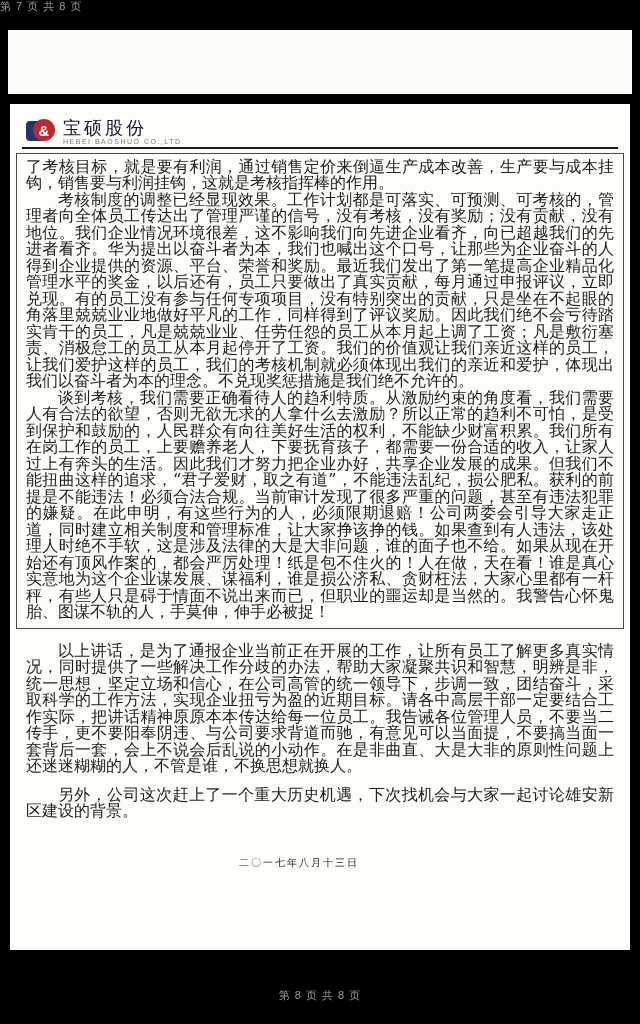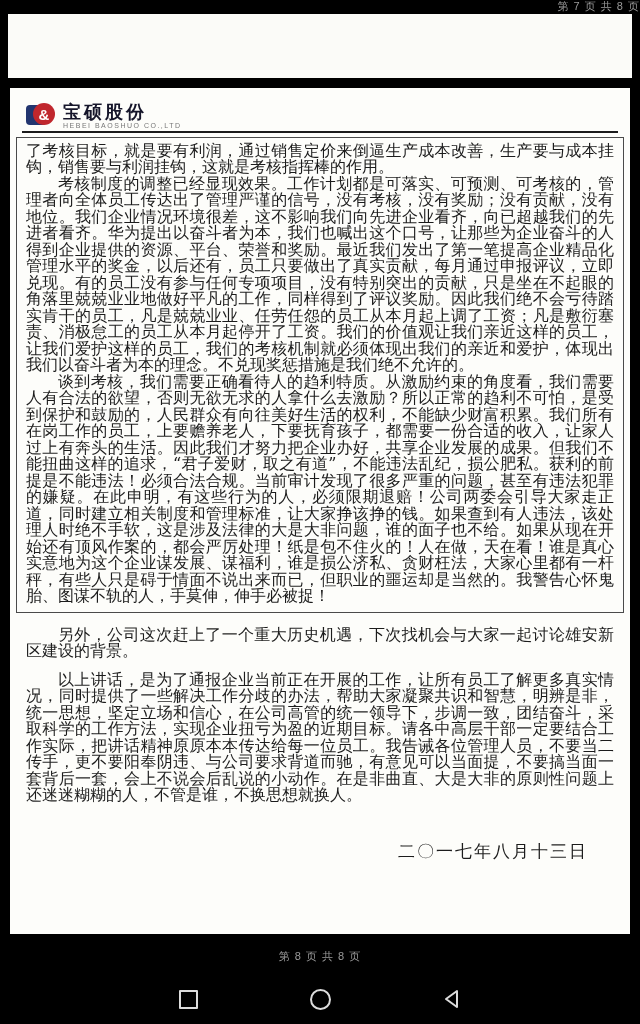--- a/index.html
+++ b/index.html
@@ -1,21 +1,21 @@
 <!DOCTYPE html>
 <html><head>
 <meta charset="utf-8">
 <style>
   html,body{margin:0;padding:0;}
   body{
     width:640px;height:1024px;overflow:hidden;background:#000;
     font-family:"Liberation Sans","DejaVu Sans",sans-serif;
   }
   .top-indicator{
-    height:14px;line-height:13px;text-align:right;
+    height:30px;line-height:13px;text-align:left;
     color:#9a9a9a;font-size:11px;letter-spacing:1px;overflow:hidden;
   }
   .viewer{height:920px;}
   .prev-page{height:64px;margin:0 8px;background:#fbfbf8;}
   .page-gap{height:10px;}
   .page{
     height:846px;margin:0 10px;background:#fdfdfa;color:#1c1c1c;
     box-sizing:border-box;padding:14px 0 0;overflow:hidden;position:relative;
     font-family:"DejaVu Serif","Liberation Serif",serif;
   }
@@ -28,42 +28,42 @@
   .logo-icon .logo-back{
     position:absolute;left:0;top:3px;width:20px;height:20px;
     background:#22356f;border-radius:4px;
   }
   .logo-icon .logo-front{
     position:absolute;left:7px;top:1px;width:22px;height:22px;
     background:#c0272d;border-radius:50%;color:#fff;
     display:flex;align-items:center;justify-content:center;
     font-weight:bold;font-size:15px;font-family:"Liberation Sans",sans-serif;
   }
-  .logo-name{font-size:18px;font-weight:bold;letter-spacing:3px;color:#15152a;line-height:1.1;}
+  .logo-name{font-size:18px;font-weight:normal;letter-spacing:3px;color:#15152a;line-height:1.1;}
   .logo-sub{font-size:7px;color:#777;letter-spacing:1.5px;font-family:"Liberation Sans",sans-serif;}
   .header-note{font-size:10px;color:#333;padding:0 10px 3px 0;letter-spacing:0.5px;}
   .header-rule{height:0;border-bottom:2px solid #1b1b1b;margin:0 12px;}
   .text-box{
     border:1px solid #4a4a4a;margin:4px 6px 0;padding:5px 9px 7px;
   }
   p.doc{
     margin:0;font-size:16px;line-height:16.5px;text-align:justify;
     text-indent:2em;color:#1c1c1c;
   }
   p.doc.no-indent{text-indent:0;}
   .closing{margin:14px 16px 0;}
   .closing p.doc{margin-top:12px;}
   .closing p.doc:first-child{margin-top:0;}
   .postscript{margin:18px 16px 0;font-size:12px;line-height:16px;color:#1c1c1c;}
   .doc-date{
-    margin:36px 42px 0 0;text-align:right;font-size:17px;letter-spacing:2px;color:#1c1c1c;
+    margin:36px 42px 0 0;text-align:center;font-size:10px;letter-spacing:2px;color:#1c1c1c;
   }
   .bottom-indicator{
     height:40px;box-sizing:border-box;padding-top:15px;text-align:center;
-    color:#9a9a9a;font-size:11px;letter-spacing:1px;
+    color:#9a9a9a;font-size:11px;letter-spacing:1px;margin-top:23px;
   }
   .navbar{
     height:50px;display:flex;align-items:center;justify-content:center;gap:106px;background:#000;
   }
   .nav-btn{
     width:26px;height:26px;display:flex;align-items:center;justify-content:center;
     background:none;border:none;padding:0;cursor:pointer;
   }
   .icon-square{width:15px;height:15px;border:2px solid #dcdcdc;border-radius:1px;}
   .icon-circle{width:17px;height:17px;border:2px solid #dcdcdc;border-radius:50%;}
@@ -92,22 +92,22 @@
     </div>
     <div class="header-rule"></div>
 
     <div class="text-box">
       <p class="doc no-indent">了考核目标，就是要有利润，通过销售定价来倒逼生产成本改善，生产要与成本挂钩，销售要与利润挂钩，这就是考核指挥棒的作用。</p>
       <p class="doc">考核制度的调整已经显现效果。工作计划都是可落实、可预测、可考核的，管理者向全体员工传达出了管理严谨的信号，没有考核，没有奖励；没有贡献，没有地位。我们企业情况环境很差，这不影响我们向先进企业看齐，向已超越我们的先进者看齐。华为提出以奋斗者为本，我们也喊出这个口号，让那些为企业奋斗的人得到企业提供的资源、平台、荣誉和奖励。最近我们发出了第一笔提高企业精品化管理水平的奖金，以后还有，员工只要做出了真实贡献，每月通过申报评议，立即兑现。有的员工没有参与任何专项项目，没有特别突出的贡献，只是坐在不起眼的角落里兢兢业业地做好平凡的工作，同样得到了评议奖励。因此我们绝不会亏待踏实肯干的员工，凡是兢兢业业、任劳任怨的员工从本月起上调了工资；凡是敷衍塞责、消极怠工的员工从本月起停开了工资。我们的价值观让我们亲近这样的员工，让我们爱护这样的员工，我们的考核机制就必须体现出我们的亲近和爱护，体现出我们以奋斗者为本的理念。不兑现奖惩措施是我们绝不允许的。</p>
       <p class="doc">谈到考核，我们需要正确看待人的趋利特质。从激励约束的角度看，我们需要人有合法的欲望，否则无欲无求的人拿什么去激励？所以正常的趋利不可怕，是受到保护和鼓励的，人民群众有向往美好生活的权利，不能缺少财富积累。我们所有在岗工作的员工，上要赡养老人，下要抚育孩子，都需要一份合适的收入，让家人过上有奔头的生活。因此我们才努力把企业办好，共享企业发展的成果。但我们不能扭曲这样的追求，“君子爱财，取之有道”，不能违法乱纪，损公肥私。获利的前提是不能违法！必须合法合规。当前审计发现了很多严重的问题，甚至有违法犯罪的嫌疑。在此申明，有这些行为的人，必须限期退赔！公司两委会引导大家走正道，同时建立相关制度和管理标准，让大家挣该挣的钱。如果查到有人违法，该处理人时绝不手软，这是涉及法律的大是大非问题，谁的面子也不给。如果从现在开始还有顶风作案的，都会严厉处理！纸是包不住火的！人在做，天在看！谁是真心实意地为这个企业谋发展、谋福利，谁是损公济私、贪财枉法，大家心里都有一杆秤，有些人只是碍于情面不说出来而已，但职业的噩运却是当然的。我警告心怀鬼胎、图谋不轨的人，手莫伸，伸手必被捉！</p>
     </div>
 
     <div class="closing">
+      <p class="doc">以上讲话，是为了通报企业当前正在开展的工作，让所有员工了解更多真实情况，同时提供了一些解决工作分歧的办法，帮助大家凝聚共识和智慧，明辨是非，统一思想，坚定立场和信心，在公司高管的统一领导下，步调一致，团结奋斗，采取科学的工作方法，实现企业扭亏为盈的近期目标。请各中高层干部一定要结合工作实际，把讲话精神原原本本传达给每一位员工。我告诫各位管理人员，不要当二传手，更不要阳奉阴违、与公司要求背道而驰，有意见可以当面提，不要搞当面一套背后一套，会上不说会后乱说的小动作。在是非曲直、大是大非的原则性问题上还迷迷糊糊的人，不管是谁，不换思想就换人。</p>
       <p class="doc">另外，公司这次赶上了一个重大历史机遇，下次找机会与大家一起讨论雄安新区建设的背景。</p>
-      <p class="doc">以上讲话，是为了通报企业当前正在开展的工作，让所有员工了解更多真实情况，同时提供了一些解决工作分歧的办法，帮助大家凝聚共识和智慧，明辨是非，统一思想，坚定立场和信心，在公司高管的统一领导下，步调一致，团结奋斗，采取科学的工作方法，实现企业扭亏为盈的近期目标。请各中高层干部一定要结合工作实际，把讲话精神原原本本传达给每一位员工。我告诫各位管理人员，不要当二传手，更不要阳奉阴违、与公司要求背道而驰，有意见可以当面提，不要搞当面一套背后一套，会上不说会后乱说的小动作。在是非曲直、大是大非的原则性问题上还迷迷糊糊的人，不管是谁，不换思想就换人。</p>
     </div>
 
 
     <div class="doc-date">二〇一七年八月十三日</div>
   </div>
 </div>
 
 <div class="bottom-indicator">第 8 页 共 8 页</div>
 
 <div class="navbar">

